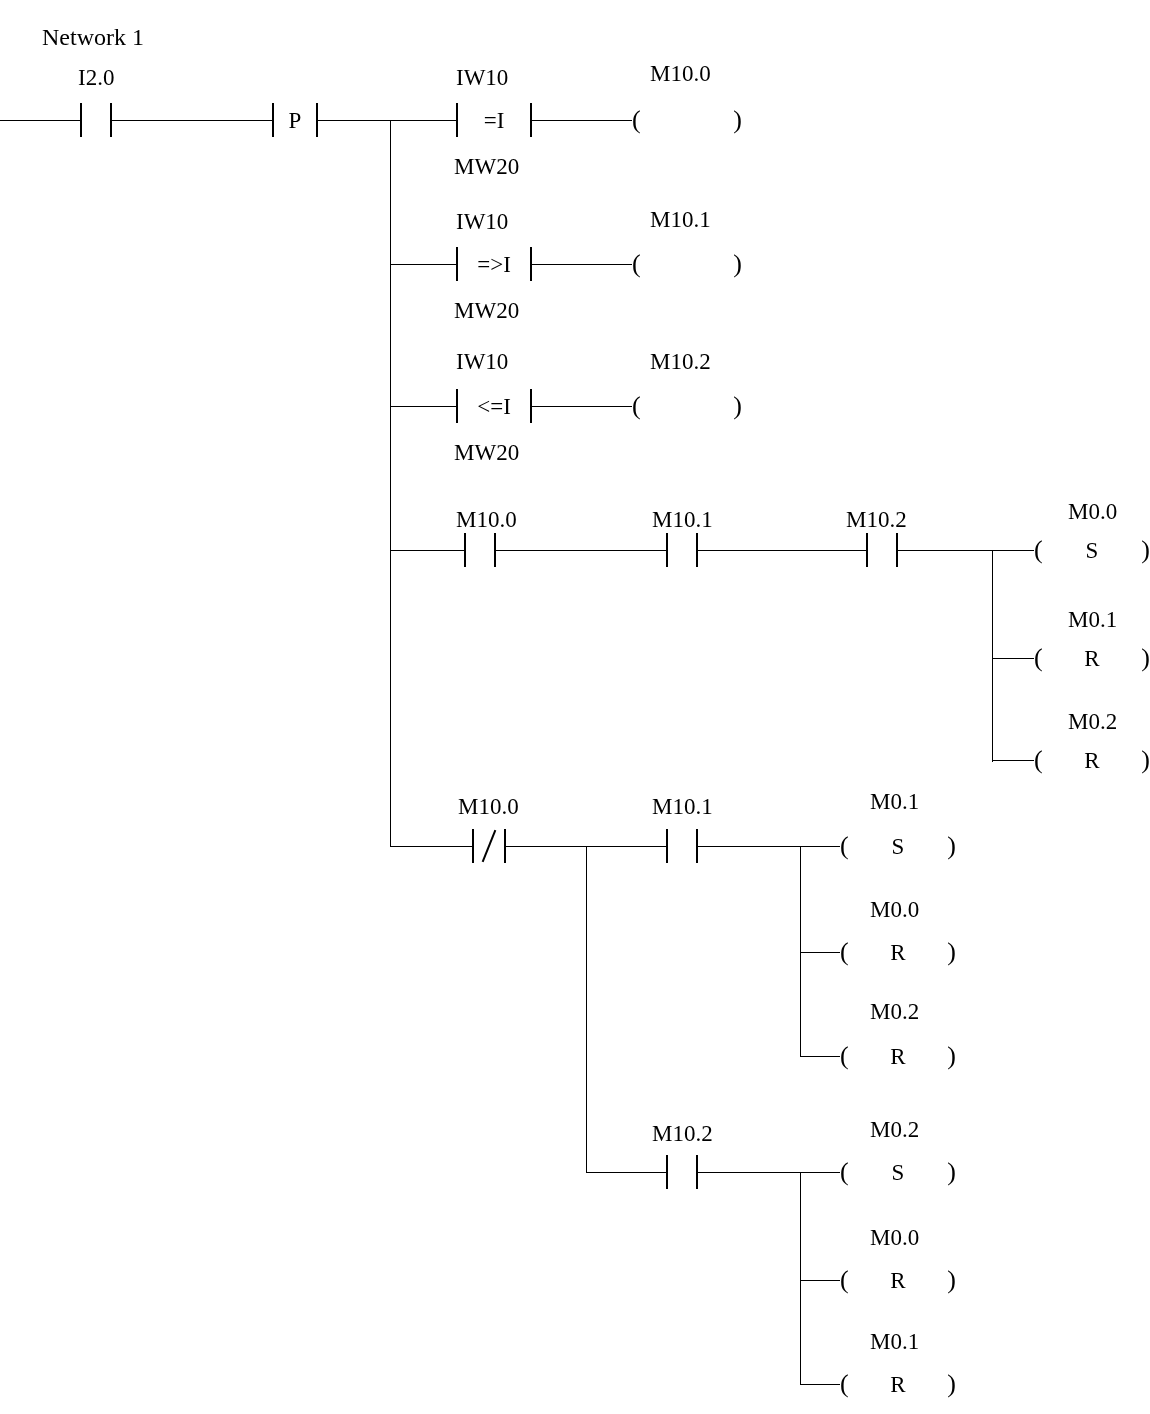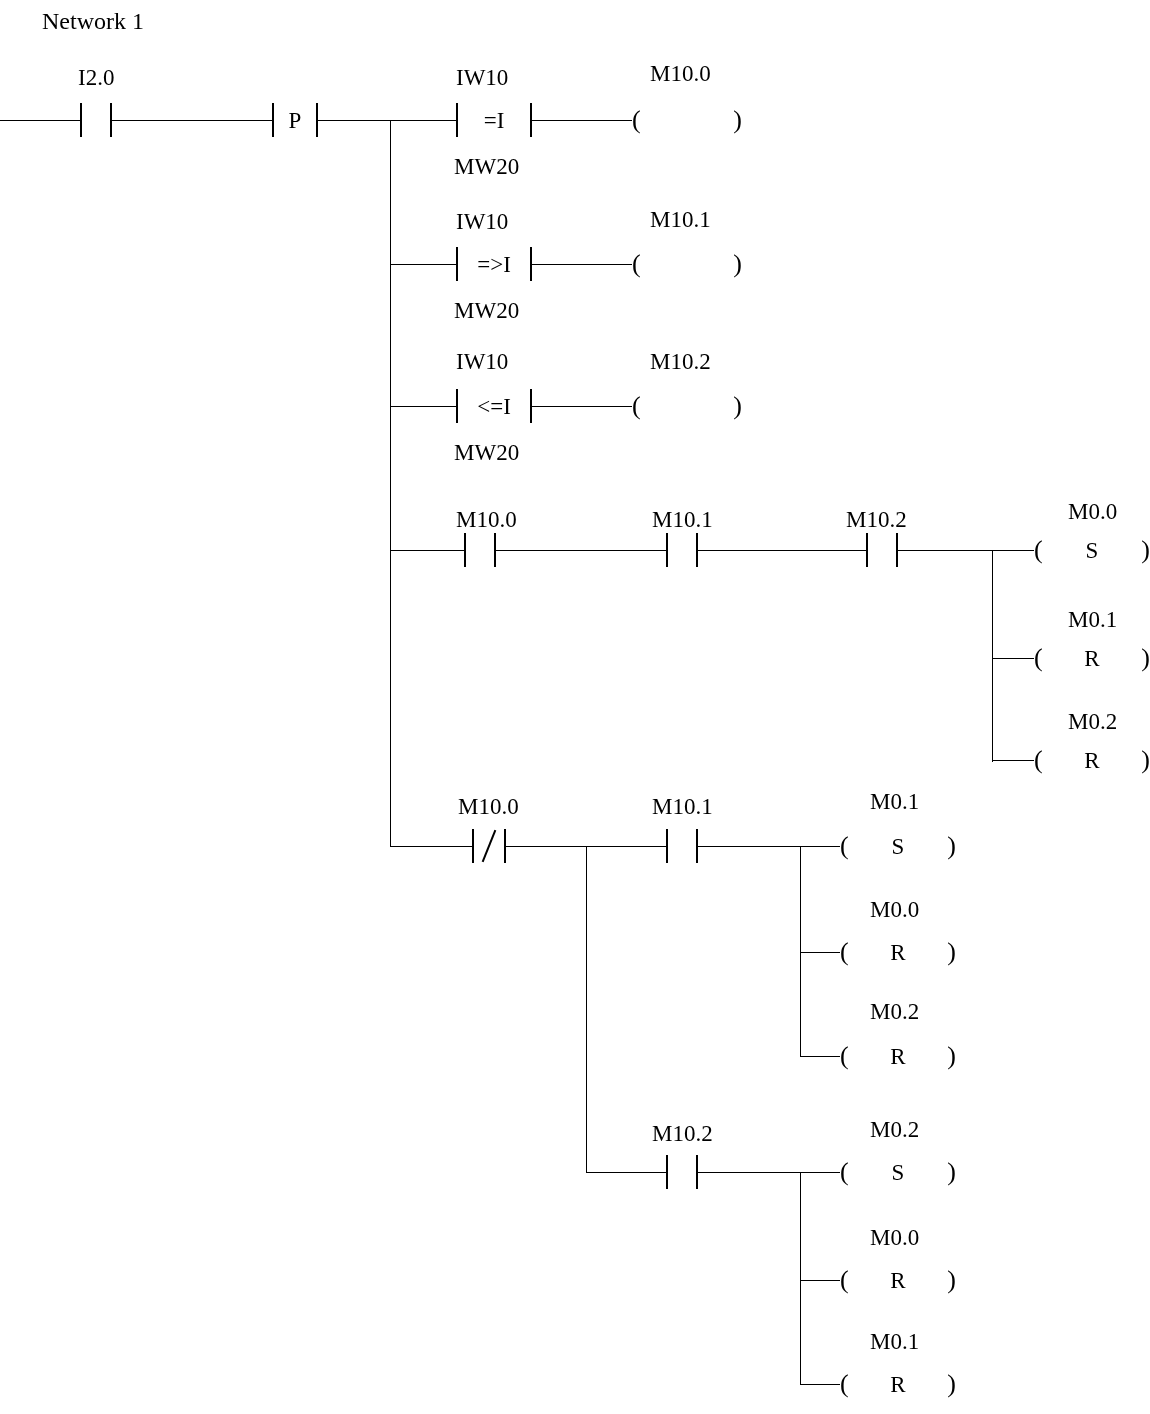--- a/index.html
+++ b/index.html
@@ -20,21 +20,21 @@
     position: absolute;
     font-size: 23px;
     line-height: 23px;
     white-space: nowrap;
     color: #000;
   }
   .net-title {
     position: absolute;
     font-size: 24px;
     left: 42px;
-    top: 8px;
+    top: 24px;
     white-space: nowrap;
   }
   .hline {
     position: absolute;
     background: #000000;
     height: 1px;
   }
   .vline {
     position: absolute;
     background: #000000;

